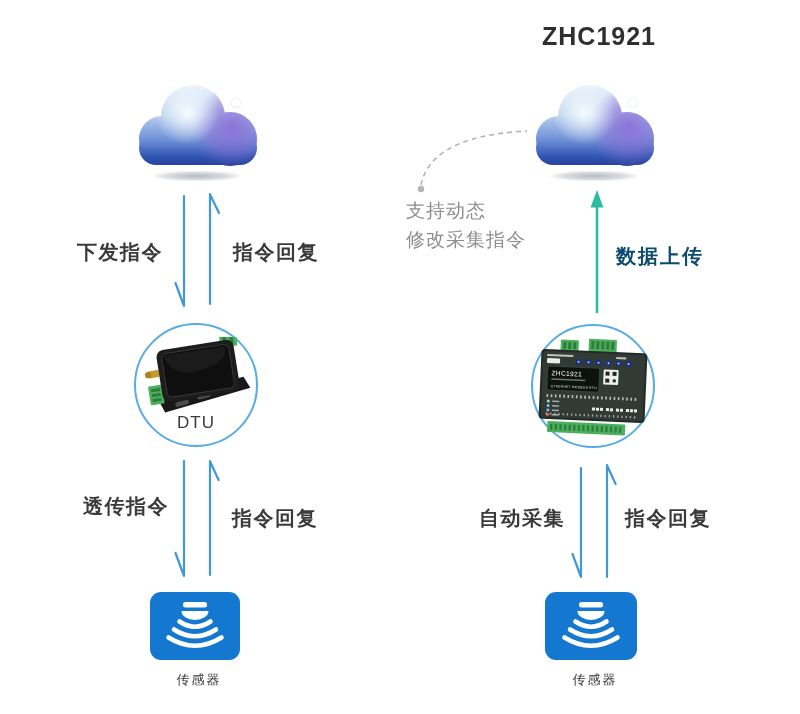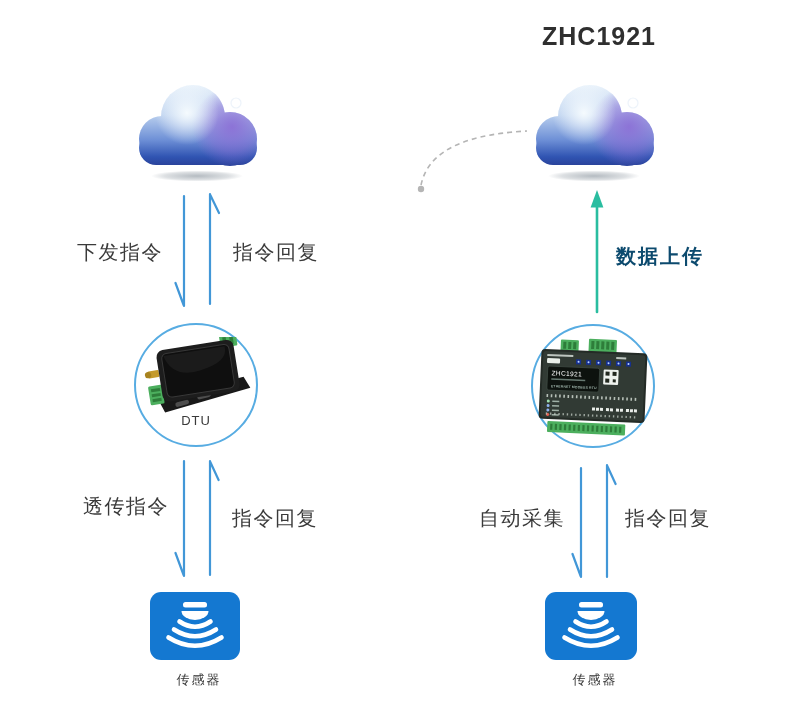--- a/index.html
+++ b/index.html
@@ -4,21 +4,21 @@
 <style>
   html,body{margin:0;padding:0;background:#fff;}
   .canvas{
     position:relative;width:800px;height:714px;background:#ffffff;
     font-family:"Liberation Sans","DejaVu Sans",sans-serif;overflow:hidden;
   }
   .title{position:absolute;text-align:center;color:#2f2f2f;font-weight:600;}
   .title-left{left:126px;top:24px;width:140px;font-size:23px;letter-spacing:1px;}
   .title-right{left:524px;top:22px;width:150px;font-size:25px;letter-spacing:1px;}
   .flow-label{position:absolute;width:120px;text-align:center;font-size:20px;color:#3a3a3a;
-    font-weight:400;letter-spacing:1.5px;}
+    font-weight:700;letter-spacing:1.5px;}
   .lbl-xfzl{left:60px;top:239px;}
   .lbl-zlhf-lt{left:216px;top:239px;}
   .lbl-tczl{left:66px;top:493px;}
   .lbl-zlhf-lb{left:215px;top:505px;}
   .lbl-zdcj{left:462px;top:505px;}
   .lbl-zlhf-rb{left:608px;top:505px;}
   .upload-label{position:absolute;left:616px;top:243px;font-size:20px;font-weight:600;
     color:#0c4a6e;letter-spacing:2px;}
   .annotation{position:absolute;left:406px;top:196px;font-size:19px;color:#8d8d8d;
     line-height:29px;letter-spacing:1px;}
@@ -26,21 +26,21 @@
   .cloud-left{left:135px;top:79px;}
   .cloud-right{left:532px;top:79px;}
   .device-circle{position:absolute;width:124px;height:124px;box-sizing:border-box;
     border:2px solid #57ace2;border-radius:50%;background:#fff;}
   .circle-left{left:134px;top:323px;}
   .circle-right{left:531px;top:324px;}
   .device-art{position:absolute;}
   .dtu-art{left:5px;top:12px;}
   .zhc-art{left:2px;top:8px;}
   .dtu-label{position:absolute;left:0;top:88px;width:100%;text-align:center;
-    font-size:13px;color:#3a3a3a;letter-spacing:1px;}
+    font-size:17px;color:#3a3a3a;letter-spacing:1px;}
   .sensor-box{position:absolute;width:90px;height:68px;background:#1478d1;border-radius:11px;}
   .sensor-left{left:150px;top:592px;}
   .sensor-right{left:545px;top:592px;width:92px;}
   .sensor-glyph{position:absolute;left:0;top:0;width:100%;height:100%;}
   .sensor-label{position:absolute;width:120px;text-align:center;font-size:13px;color:#333;
     font-weight:500;letter-spacing:2px;}
   .sens-lbl-left{left:139px;top:671px;}
   .sens-lbl-right{left:535px;top:671px;}
   .connector-layer{position:absolute;left:0;top:0;pointer-events:none;}
   .defs-svg{position:absolute;width:0;height:0;}
@@ -137,20 +137,24 @@
     <use href="#sym-cloud"></use>
   </svg>
 
   <div class="flow-label lbl-xfzl">下发指令</div>
   <div class="flow-label lbl-zlhf-lt">指令回复</div>
   <div class="flow-label lbl-tczl">透传指令</div>
   <div class="flow-label lbl-zlhf-lb">指令回复</div>
   <div class="flow-label lbl-zdcj">自动采集</div>
   <div class="flow-label lbl-zlhf-rb">指令回复</div>
 
+  <div class="annotation">
+    <div>支持动态</div>
+    <div>修改采集指令</div>
+  </div>
   <div class="upload-label">数据上传</div>
 
   <div class="device-circle circle-left">
     <svg class="device-art dtu-art" width="112" height="82" viewBox="0 0 112 82">
       <g transform="rotate(-9 56 40)">
         <rect x="84" y="3" width="17" height="12" rx="1.5" fill="#4caf5e"></rect>
         <rect x="87" y="5" width="3.5" height="8" fill="#2e7d3a"></rect>
         <rect x="94" y="5" width="3.5" height="8" fill="#2e7d3a"></rect>
         <polygon points="14,56 102,47 107,59 19,70" fill="#181818"></polygon>
         <g transform="rotate(-6 60 60)" fill="#4d4d4d">

